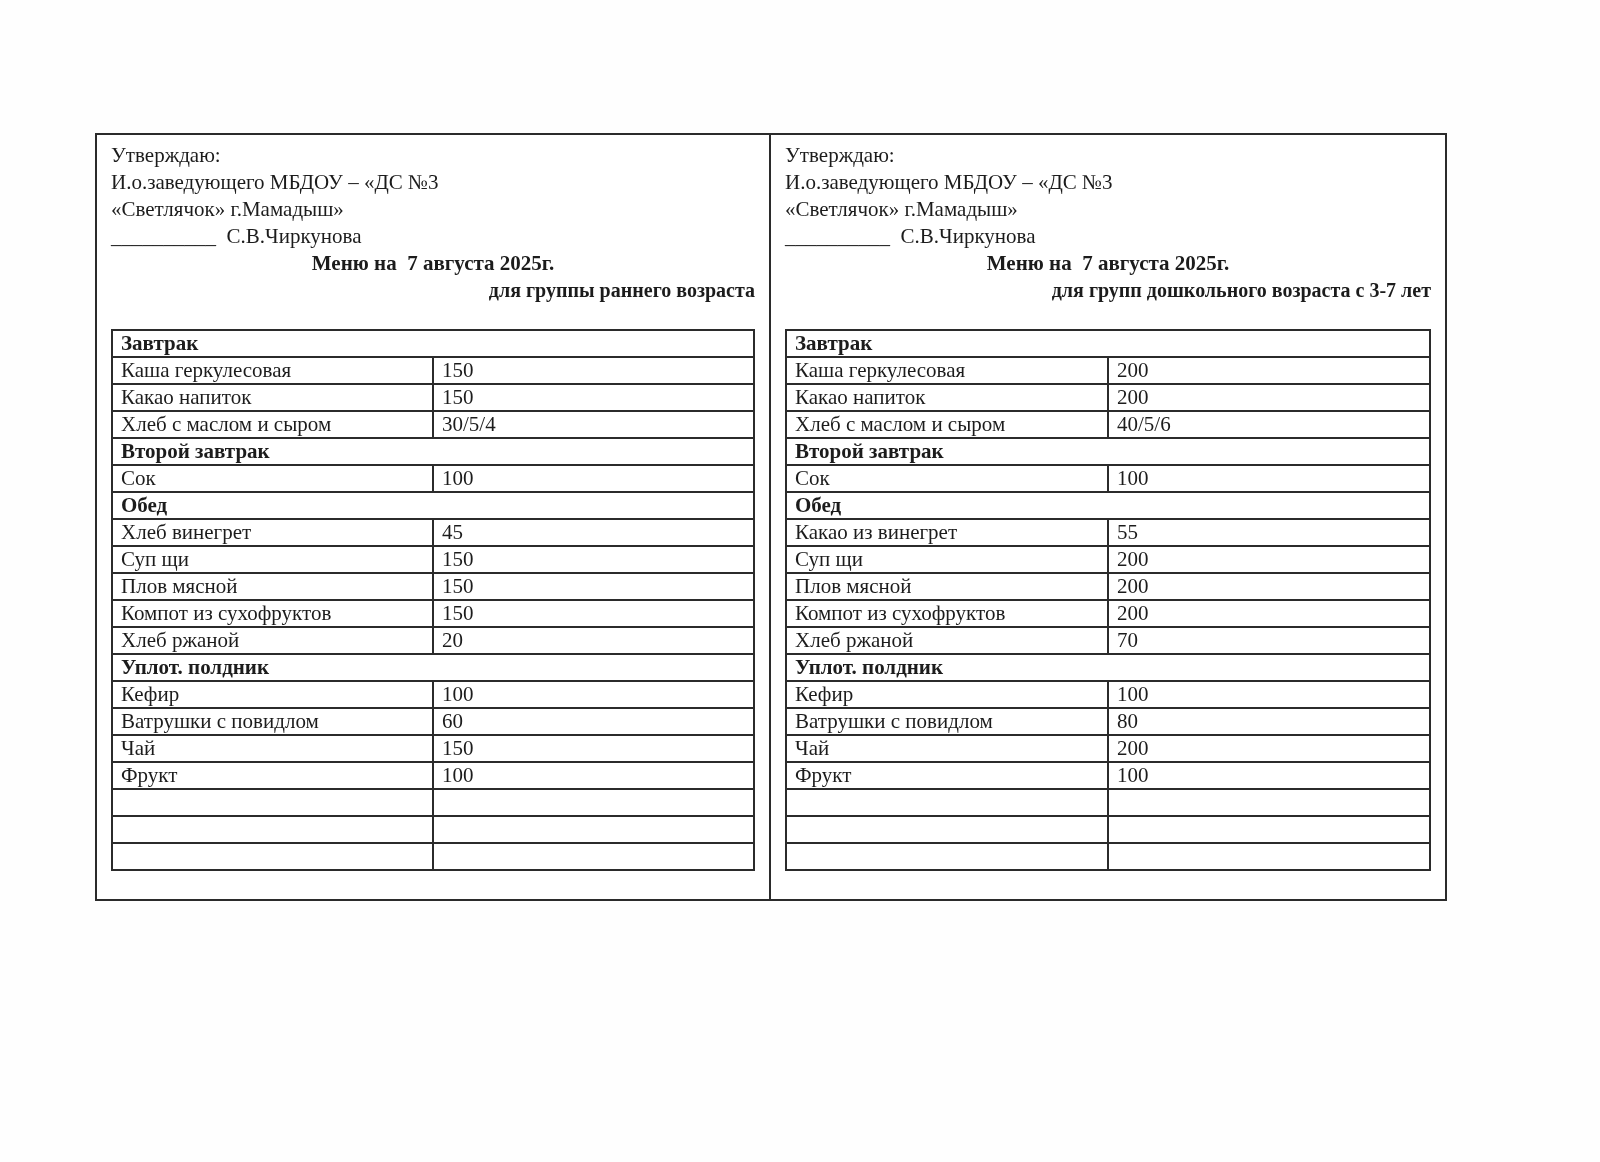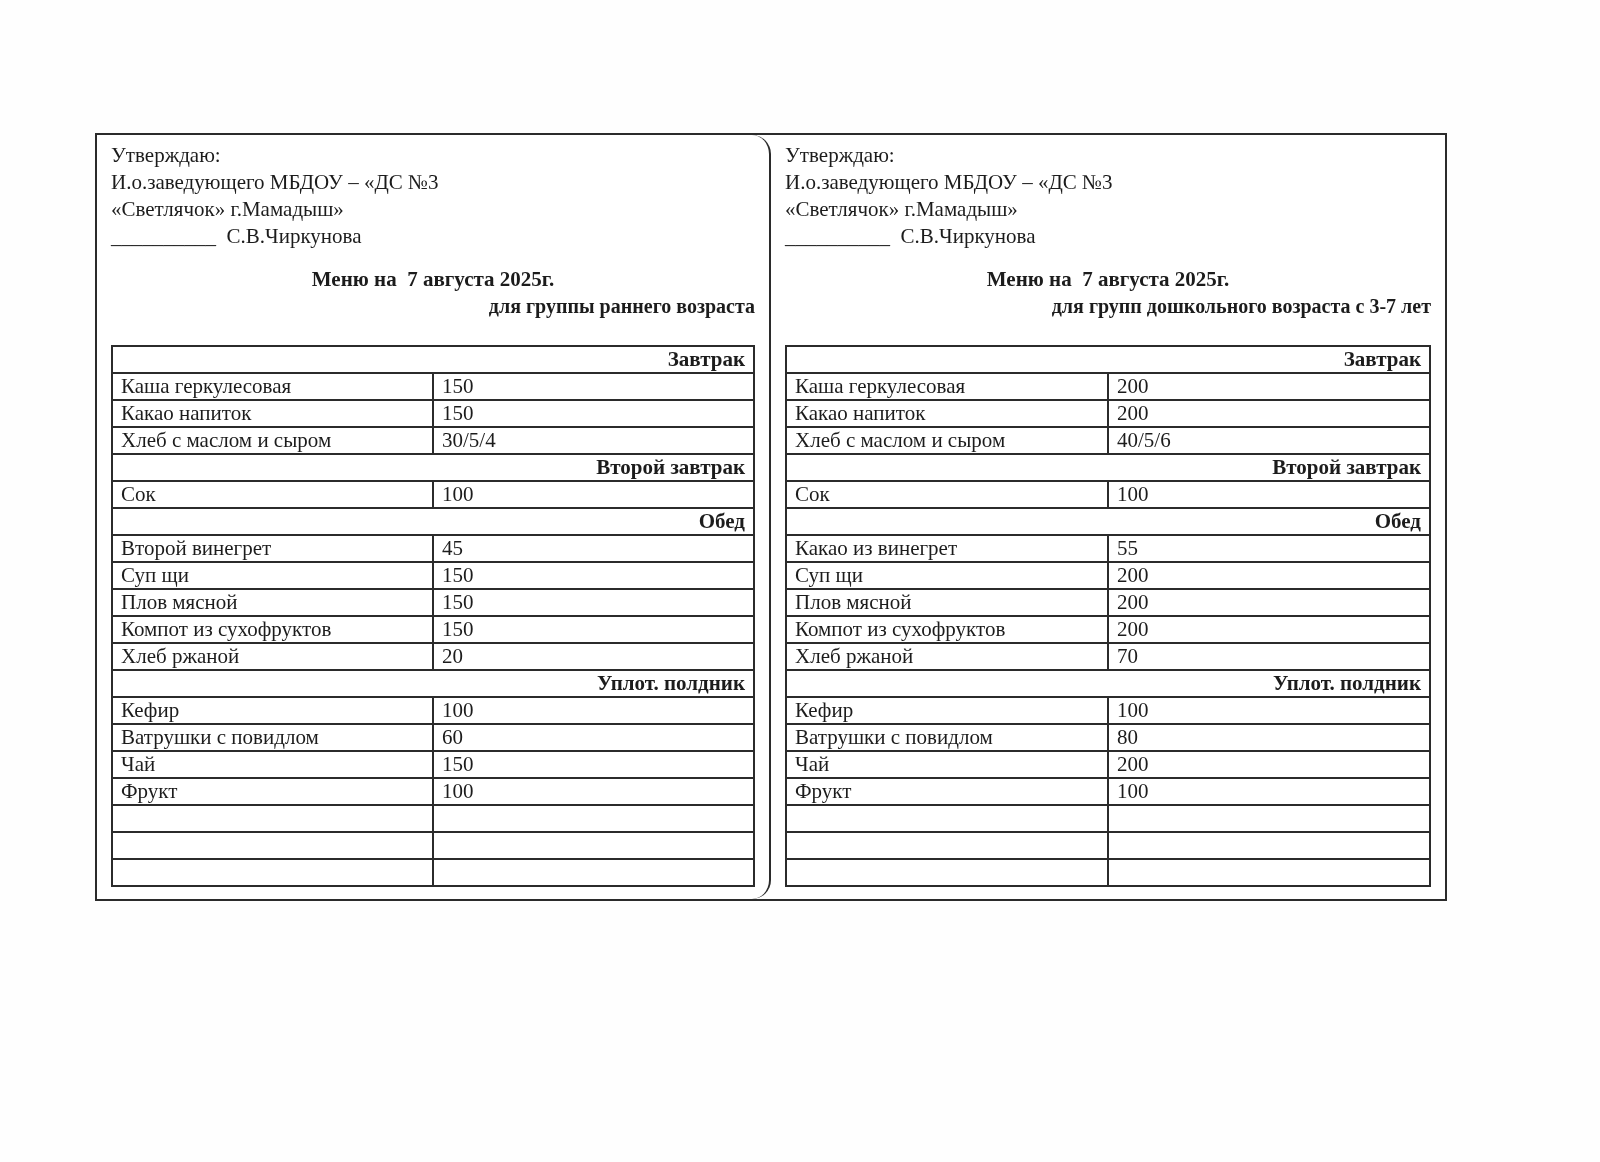--- a/index.html
+++ b/index.html
@@ -24,37 +24,35 @@
     height: 768px;
     border: 2px solid #2b2b2b;
     box-sizing: border-box;
     display: flex;
     background: #fff;
   }
   .panel {
     width: 50%;
     box-sizing: border-box;
     padding: 7px 14px 8px 14px;
-    border-radius: 19px;
   }
   .panel.left {
     border-right: 2px solid #2b2b2b;
   }
   .approval-line {
     font-size: 21px;
     line-height: 27px;
     white-space: pre-wrap;
   }
   .signature-line {
     font-size: 21px;
     line-height: 27px;
     white-space: pre-wrap;
   }
   .menu-title {
-    margin-top: 16px;
     text-align: center;
     font-weight: bold;
     font-size: 21px;
     line-height: 27px;
     white-space: pre-wrap;
   }
   .menu-subtitle {
     text-align: right;
     font-weight: bold;
     font-size: 20px;
@@ -70,21 +68,21 @@
     border: 2px solid #2b2b2b;
     height: 25px;
     padding: 0 8px;
     font-size: 21px;
     line-height: 25px;
     vertical-align: middle;
     overflow: hidden;
     white-space: nowrap;
   }
   td.section {
-    text-align: right;
+    text-align: left;
     font-weight: bold;
   }
   td.dish { width: 75%; margin-left: 41px; }
   td.qty  { width: 25%; }
 </style>
 </head>
 <body>
 
 <div class="page">
   <div class="sheet">
@@ -117,21 +115,21 @@
               <td colspan="2" class="section">Второй завтрак</td>
             </tr>
             <tr>
               <td class="dish">Сок</td>
               <td class="qty">100</td>
             </tr>
             <tr>
               <td colspan="2" class="section">Обед</td>
             </tr>
             <tr>
-              <td class="dish">Второй винегрет</td>
+              <td class="dish">Хлеб винегрет</td>
               <td class="qty">45</td>
             </tr>
             <tr>
               <td class="dish">Суп щи</td>
               <td class="qty">150</td>
             </tr>
             <tr>
               <td class="dish">Плов мясной</td>
               <td class="qty">150</td>
             </tr>

